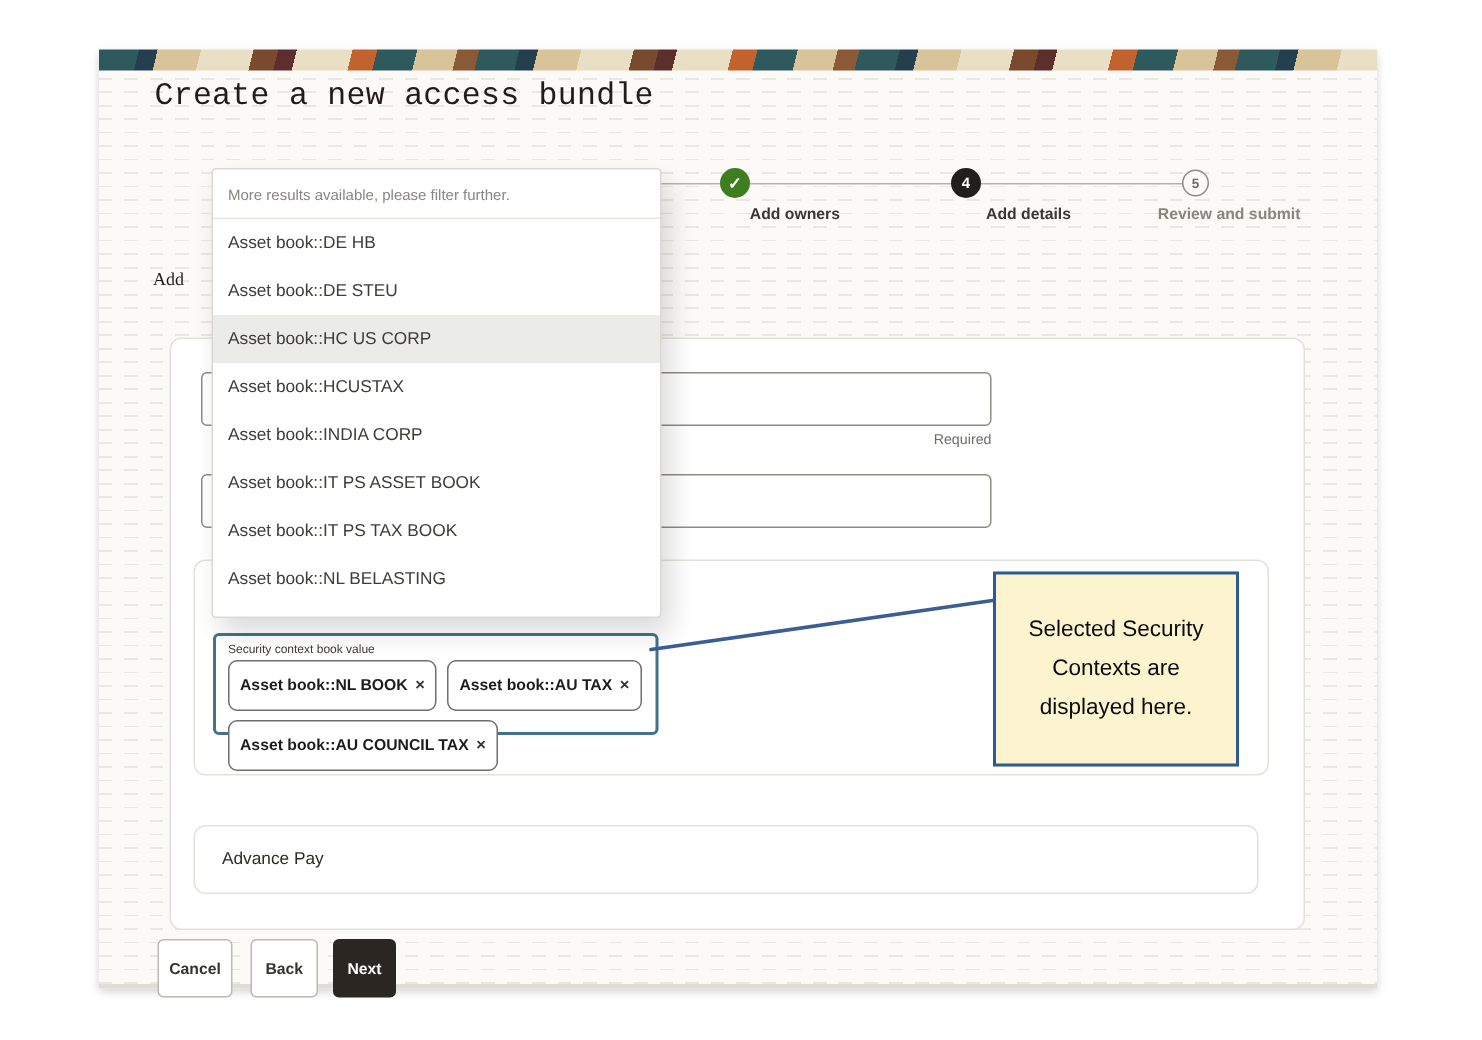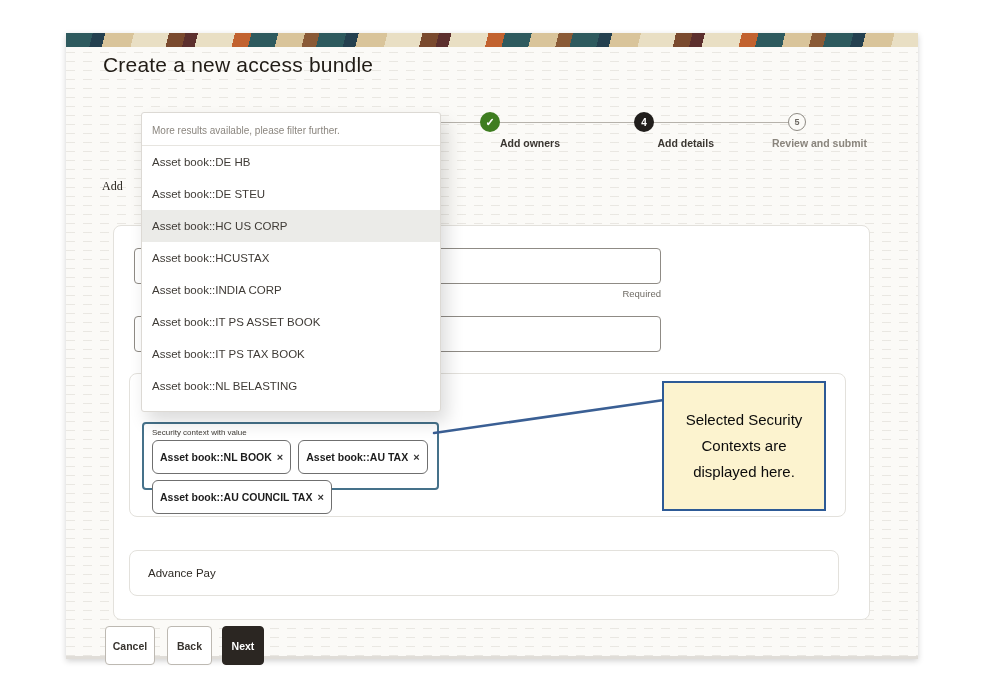--- a/index.html
+++ b/index.html
@@ -18,21 +18,21 @@
   }
   .banner {
     position:absolute; left:0; top:0; width:852px; height:14px;
     background:repeating-linear-gradient(104deg,
       #2e5a5e 0 26px, #24404f 26px 38px, #d9c49a 38px 66px, #e9dfc4 66px 100px,
       #7a4a2e 100px 116px, #5c2f2d 116px 128px, #e9dfc4 128px 164px, #c2622f 164px 180px,
       #2e5a5e 180px 206px, #d9c49a 206px 232px, #8a5a36 232px 246px);
   }
   .page-title {
     position:absolute; left:37px; top:20px;
-    font-family:Liberation Sans, sans-serif; font-size:21px; color:#211c16; letter-spacing:0.2px;
+    font-family:Liberation Mono, monospace; font-size:21px; color:#211c16; letter-spacing:0.2px;
   }
   .section-heading {
     position:absolute; left:36px; top:146px;
     font-family:"Liberation Serif", serif; font-size:12px; color:#211c16;
   }
 
   
   .stepper-line { position:absolute; top:89px; left:300px; width:431px; height:1px; background:#b6b2ab; }
   .step-circle { position:absolute; top:79px; width:20px; height:20px; border-radius:50%;
                  display:flex; align-items:center; justify-content:center; }
@@ -151,21 +151,21 @@
         <span>N</span>
       </div>
       <div class="required-hint">Required</div>
 
       <div class="field field-desc">
         <span>D</span>
       </div>
 
       <div class="security-card">
         <div class="security-field">
-          <div class="security-label">Security context with value</div>
+          <div class="security-label">Security context book value</div>
           <div class="chips">
             <span class="chip">
               <span>Asset book::NL BOOK</span>
               <span class="chip-x">×</span>
             </span>
             <span class="chip">
               <span>Asset book::AU TAX</span>
               <span class="chip-x">×</span>
             </span>
             <span class="chip">

